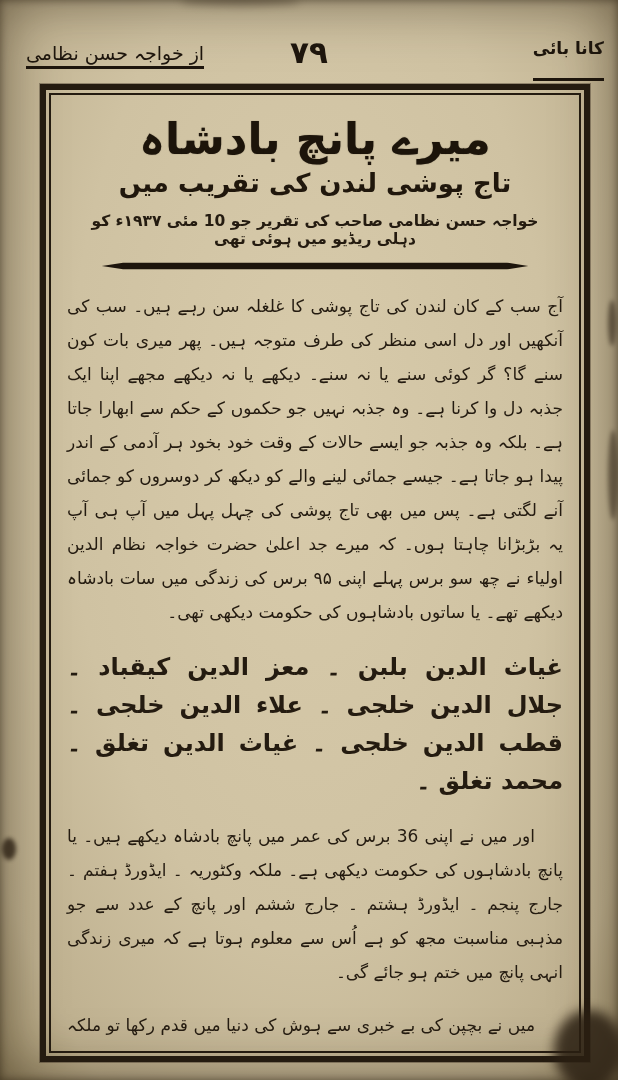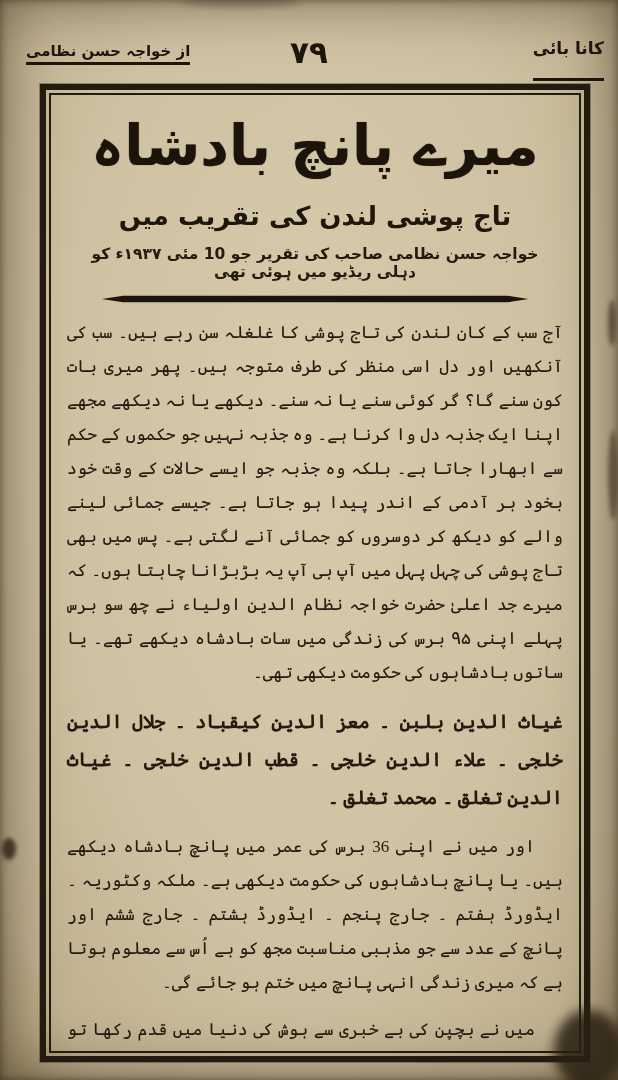--- a/index.html
+++ b/index.html
@@ -44,22 +44,22 @@
   .hdr-center {
     top: 0;
     left: 50%;
     transform: translateX(-50%);
     font-size: 31px;
     font-weight: bold;
   }
   .hdr-left {
     top: 8px;
     left: 26px;
-    font-size: 15px;
-    font-weight: bold;
+    font-size: 19px;
+    font-weight: normal;
     border-bottom: 3px solid #1d150c;
     padding-bottom: 2px;
   }
   
   .frame {
     position: absolute;
     top: 84px;
     left: 40px;
     right: 28px;
     bottom: 18px;
@@ -69,28 +69,28 @@
   .frame-inner {
     position: absolute;
     inset: 3px;
     border: 2px solid #241b10;
     padding: 10px 16px 8px 16px;
     overflow: hidden;
   }
   .title {
     margin: 6px 0 0 0;
     text-align: center;
-    font-size: 56px;
+    font-size: 44px;
     line-height: 1.25;
     font-weight: bold;
     color: #1c140a;
     text-shadow: 0 0 1px rgba(28,20,10,0.5);
   }
   .subtitle {
-    margin: 20px 0 0 0;
+    margin: 2px 0 0 0;
     text-align: center;
     font-size: 26px;
     font-weight: bold;
     color: #20170c;
   }
   .note {
     margin: 14px auto 0 auto;
     text-align: center;
     font-size: 15.5px;
     font-weight: bold;
@@ -98,29 +98,28 @@
     max-width: 92%;
   }
   .rule {
     margin: 14px auto 8px auto;
     width: 86%;
     height: 8px;
     background: #1d150c;
     clip-path: polygon(0 50%, 5% 8%, 95% 8%, 100% 50%, 95% 92%, 5% 92%);
   }
   .body-text p {
-    margin: 13px 0;
+    margin: 19px 0;
     font-size: 17px;
     line-height: 34px;
     text-align: justify;
     color: #241b10;
-    font-family: Liberation Serif, serif;
   }
   .body-text p.names {
-    font-size: 19px;
+    font-size: 24px;
     font-weight: bold;
     line-height: 38px;
   }
   .body-text p.indent {
     text-indent: 28px;
   }
   
   .stain {
     position: absolute;
     background: #2a1f12;

